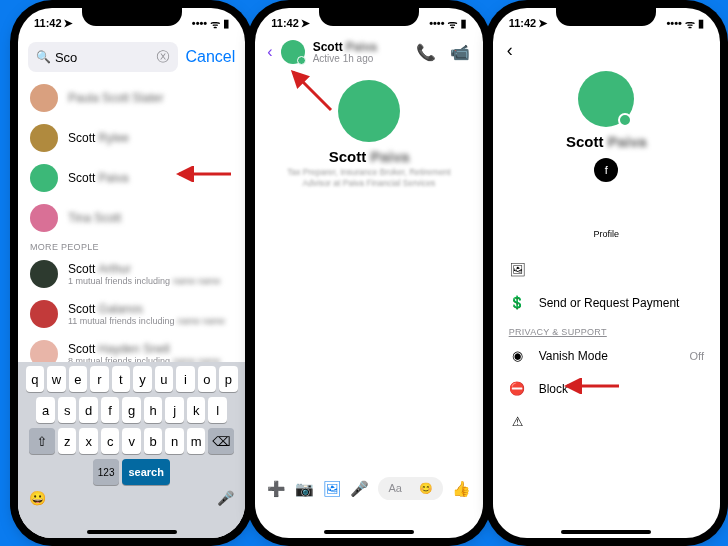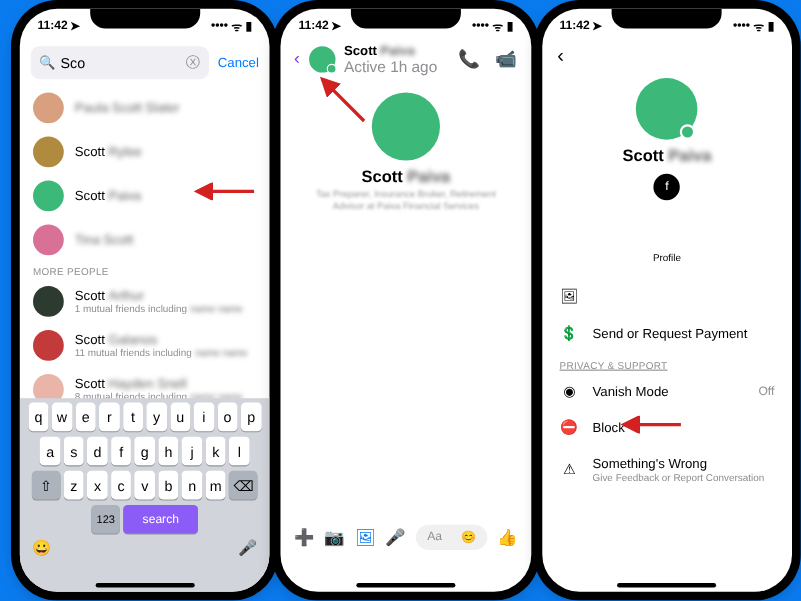--- a/index.html
+++ b/index.html
@@ -9,47 +9,47 @@
 .status-bar { display: flex; justify-content: space-between; align-items: center; padding: 4px 16px 2px 16px; font-size: 11px; font-weight: 700; height: 28px; }
 .status-left { display:flex; align-items:center; gap:2px; }
 .status-right { display:flex; align-items:center; gap:3px; }
 .home-ind { position:absolute; bottom:4px; left:50%; transform:translateX(-50%); width:90px; height:4px; background:#000; border-radius:3px; }
 
 
 .search-bar { display:flex; align-items:center; padding:6px 10px; gap:8px; }
 .search-input { flex:1; background:#efeff4; border-radius:8px; padding:6px 8px; display:flex; align-items:center; font-size:13px; position:relative; }
 .search-input .mag { color:#8e8e93; margin-right:4px; font-size:12px; }
 .search-input .clear { color:#8e8e93; font-size:13px; margin-left:auto; }
-.cancel { color:#007aff; font-size:12px; }
+.cancel { color:#007aff; font-size:16px; }
 .contact-row { display:flex; align-items:center; padding:6px 12px; gap:10px; position:relative; }
 .avatar { width:28px; height:28px; border-radius:50%; flex-shrink:0; }
 .contact-name { font-size:12px; font-weight:500; display:flex; gap:3px; }
 .blur-txt { filter: blur(2.5px); color:#666; }
 .section-hdr { font-size:9px; color:#8e8e93; padding:4px 12px 2px; text-transform:uppercase; letter-spacing:0.3px; }
 .subline { font-size:9px; color:#8e8e93; display:flex; gap:3px; }
 
 
 .keyboard { position:absolute; bottom:0; left:0; right:0; background:#d1d4da; padding:4px 3px 32px 3px; }
 .krow { display:flex; justify-content:center; gap:3px; margin-bottom:5px; }
 .key { background:#fff; border-radius:4px; box-shadow:0 1px 0 rgba(0,0,0,0.3); font-size:13px; width:18.5px; height:26px; display:flex; align-items:center; justify-content:center; }
 .key-wide { width:26px; background:#adb3bd; }
 .key-space { flex:1; }
-.key-search { background:#8b5cf6; color:#fff; width:68px; font-size:11px; }
+.key-search { background:#0369a1; color:#fff; width:48px; font-size:11px;font-weight:bold; }
 .key-123 { background:#adb3bd; width:26px; font-size:10px; }
 .emoji-key { font-size:14px; padding-left:8px; }
 .mic-key { padding-right:8px; margin-left:auto; font-size:14px; color:#4b4b4f; }
 .kfooter { display:flex; justify-content:space-between; align-items:center; margin-top:4px; }
 
 
 .conv-header { display:flex; align-items:center; padding:4px 12px; gap:8px; }
 .back-chev { color:#7a3fed; font-size:16px; }
 .hdr-av { width:24px; height:24px; border-radius:50%; background:#3cb878; position:relative; }
 .hdr-av::after { content:''; position:absolute; width:7px; height:7px; background:#3cb878; border:1.5px solid #fff; border-radius:50%; bottom:-1px; right:-1px; }
 .hdr-title { font-size:12px; font-weight:600; line-height:1; display:flex; gap:3px; }
-.hdr-sub { font-size:14px; color:#8e8e93; }
+.hdr-sub { font-size:10px; color:#8e8e93; }
 .hdr-icons { margin-left:auto; display:flex; gap:14px; color:#7a3fed; }
 .conv-body { text-align:center; padding:8px 20px; }
 .big-av { width:62px; height:62px; border-radius:50%; background:#3cb878; margin:4px auto 6px; }
 .conv-name { font-size:15px; font-weight:700; display:flex; justify-content:center; gap:4px; }
 .conv-sub { font-size:10px; margin-top:2px; }
 .conv-meta { font-size:8.5px; color:#999; filter:blur(1.5px); margin-top:2px; line-height:1.3; }
 .conv-input { position:absolute; bottom:32px; left:0; right:0; display:flex; align-items:center; gap:9px; padding:6px 12px; }
 .ci-icon { color:#0a7bef; font-size:15px; }
 .ci-field { flex:1; background:#f0f0f0; border-radius:14px; padding:5px 10px; font-size:11px; color:#8e8e93; display:flex; }
 .ci-field .sm { margin-left:auto; color:#0a7bef; }
@@ -337,17 +337,16 @@
     </div>
     <div class="prof-row">
       <span class="ico">⛔</span>
       <span>Block</span>
       <svg class="arrow" style="left:70px; top:6px;" width="58" height="16">
           <line x1="56" y1="8" x2="4" y2="8" stroke="#d32020" stroke-width="3" marker-end="url(#ah)"></line>
         </svg>
     </div>
     <div class="prof-row">
       <span class="ico">⚠</span>
-      <div><span>Something's Wrong</span><span class="sub">Give Feedback or Report Conversation</span></div>
     </div>
   </div>
   <div class="home-ind"></div>
 </div>
 
 </body></html>

